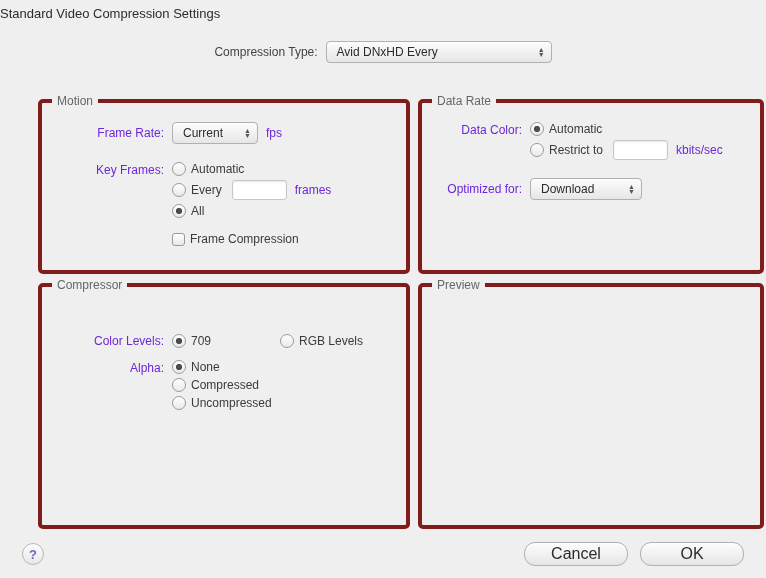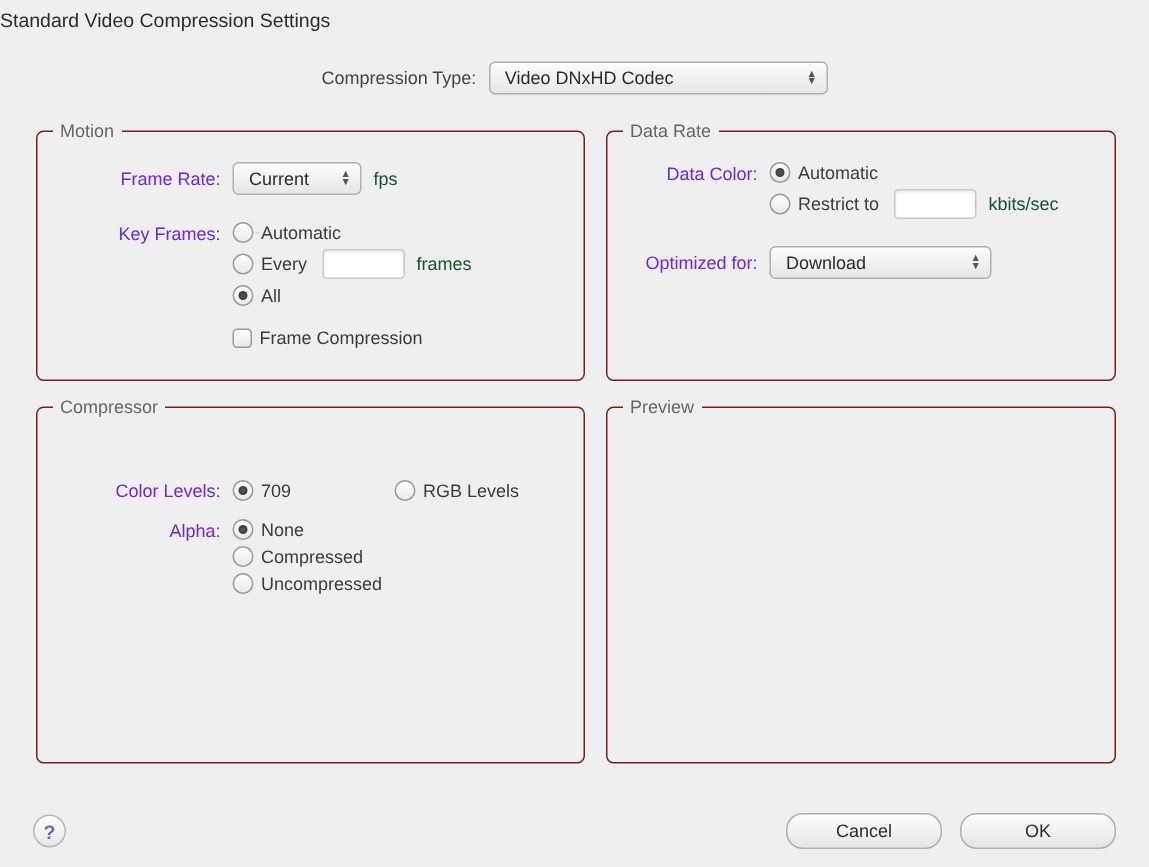--- a/index.html
+++ b/index.html
@@ -48,42 +48,42 @@
   .radio.checked::after{
     content:"";width:6px;height:6px;border-radius:50%;
     background:radial-gradient(#5a5a5a,#2b2b2b);
   }
   .chk{
     display:inline-block;width:13px;height:13px;border:1px solid #9a9a9a;
     background:linear-gradient(#fff,#e9e9e9);border-radius:3px;
     vertical-align:middle;margin-right:5px;box-sizing:border-box;
   }
   fieldset{
-    position:absolute;border:1px solid #7f1d1d;border-radius:5px;
-    margin:0;padding:0;background:transparent;
+    position:absolute;border:4px solid #7f1d1d;border-radius:5px;
+    margin:14px;padding:0;background:transparent;
   }
   fieldset>legend{
     padding:0 5px;color:#666;font-size:12px;margin-left:10px;
   }
   .row{display:flex;align-items:center}
   .rlabel{width:122px;text-align:right;padding-right:8px;color:#6d28d9}
-  .suffix{margin-left:8px;color:#14532d}
+  .suffix{margin-left:8px;color:#6d28d9}
 
   
   #fs-motion {left:24px; top:80px; width:364px; height:172px;}
   #fs-datarate{left:404px;top:80px; width:338px; height:172px;}
   #fs-compressor{left:24px;top:264px;width:364px;height:243px;}
   #fs-preview{left:404px;top:264px;width:338px;height:243px;}
 
   .btn{
     display:inline-flex;align-items:center;justify-content:center;
     min-width:70px;height:22px;padding:0 16px;
     border:1px solid #b0b0b0;border-radius:11px;
     background:linear-gradient(#fdfdfd,#e5e5e5);
-    color:#2b2b2b;font-size:12px;
+    color:#2b2b2b;font-size:16px;
     box-shadow:0 1px 0 rgba(255,255,255,.6) inset;
   }
   .footer{
     position:absolute;left:0;right:0;bottom:12px;
     display:flex;align-items:center;padding:0 22px;
   }
   .help{
     width:20px;height:20px;border:1px solid #b8b8b8;border-radius:50%;
     display:flex;align-items:center;justify-content:center;
     color:#7a5fb8;font-weight:bold;font-size:13px;
@@ -93,21 +93,21 @@
   .footer .btn+.btn{margin-left:12px}
 </style>
 </head>
 <body>
 
 <div class="title">Standard Video Compression Settings</div>
 
 <div class="top-row">
   <span class="lbl">Compression Type:</span>
   <div class="select" style="width:226px">
-    <span>Video DNxHD Codec</span>
+    <span>Avid DNxHD Every</span>
     <span class="arrows">
         <span>▲</span>
         <span>▼</span>
       </span>
   </div>
 </div>
 
 <fieldset id="fs-motion">
   <legend>Motion</legend>
 
@@ -163,21 +163,21 @@
         <span class="radio"></span>
         <span>Restrict to</span>
         <span class="field" style="margin-left:10px"></span>
         <span class="suffix">kbits/sec</span>
       </div>
     </div>
   </div>
 
   <div class="row" style="margin:18px 0 0 0">
     <span class="rlabel" style="width:100px">Optimized for:</span>
-    <div class="select" style="width:148px">
+    <div class="select" style="width:112px">
       <span>Download</span>
       <span class="arrows">
           <span>▲</span>
           <span>▼</span>
         </span>
     </div>
   </div>
 </fieldset>
 
 <fieldset id="fs-compressor">

